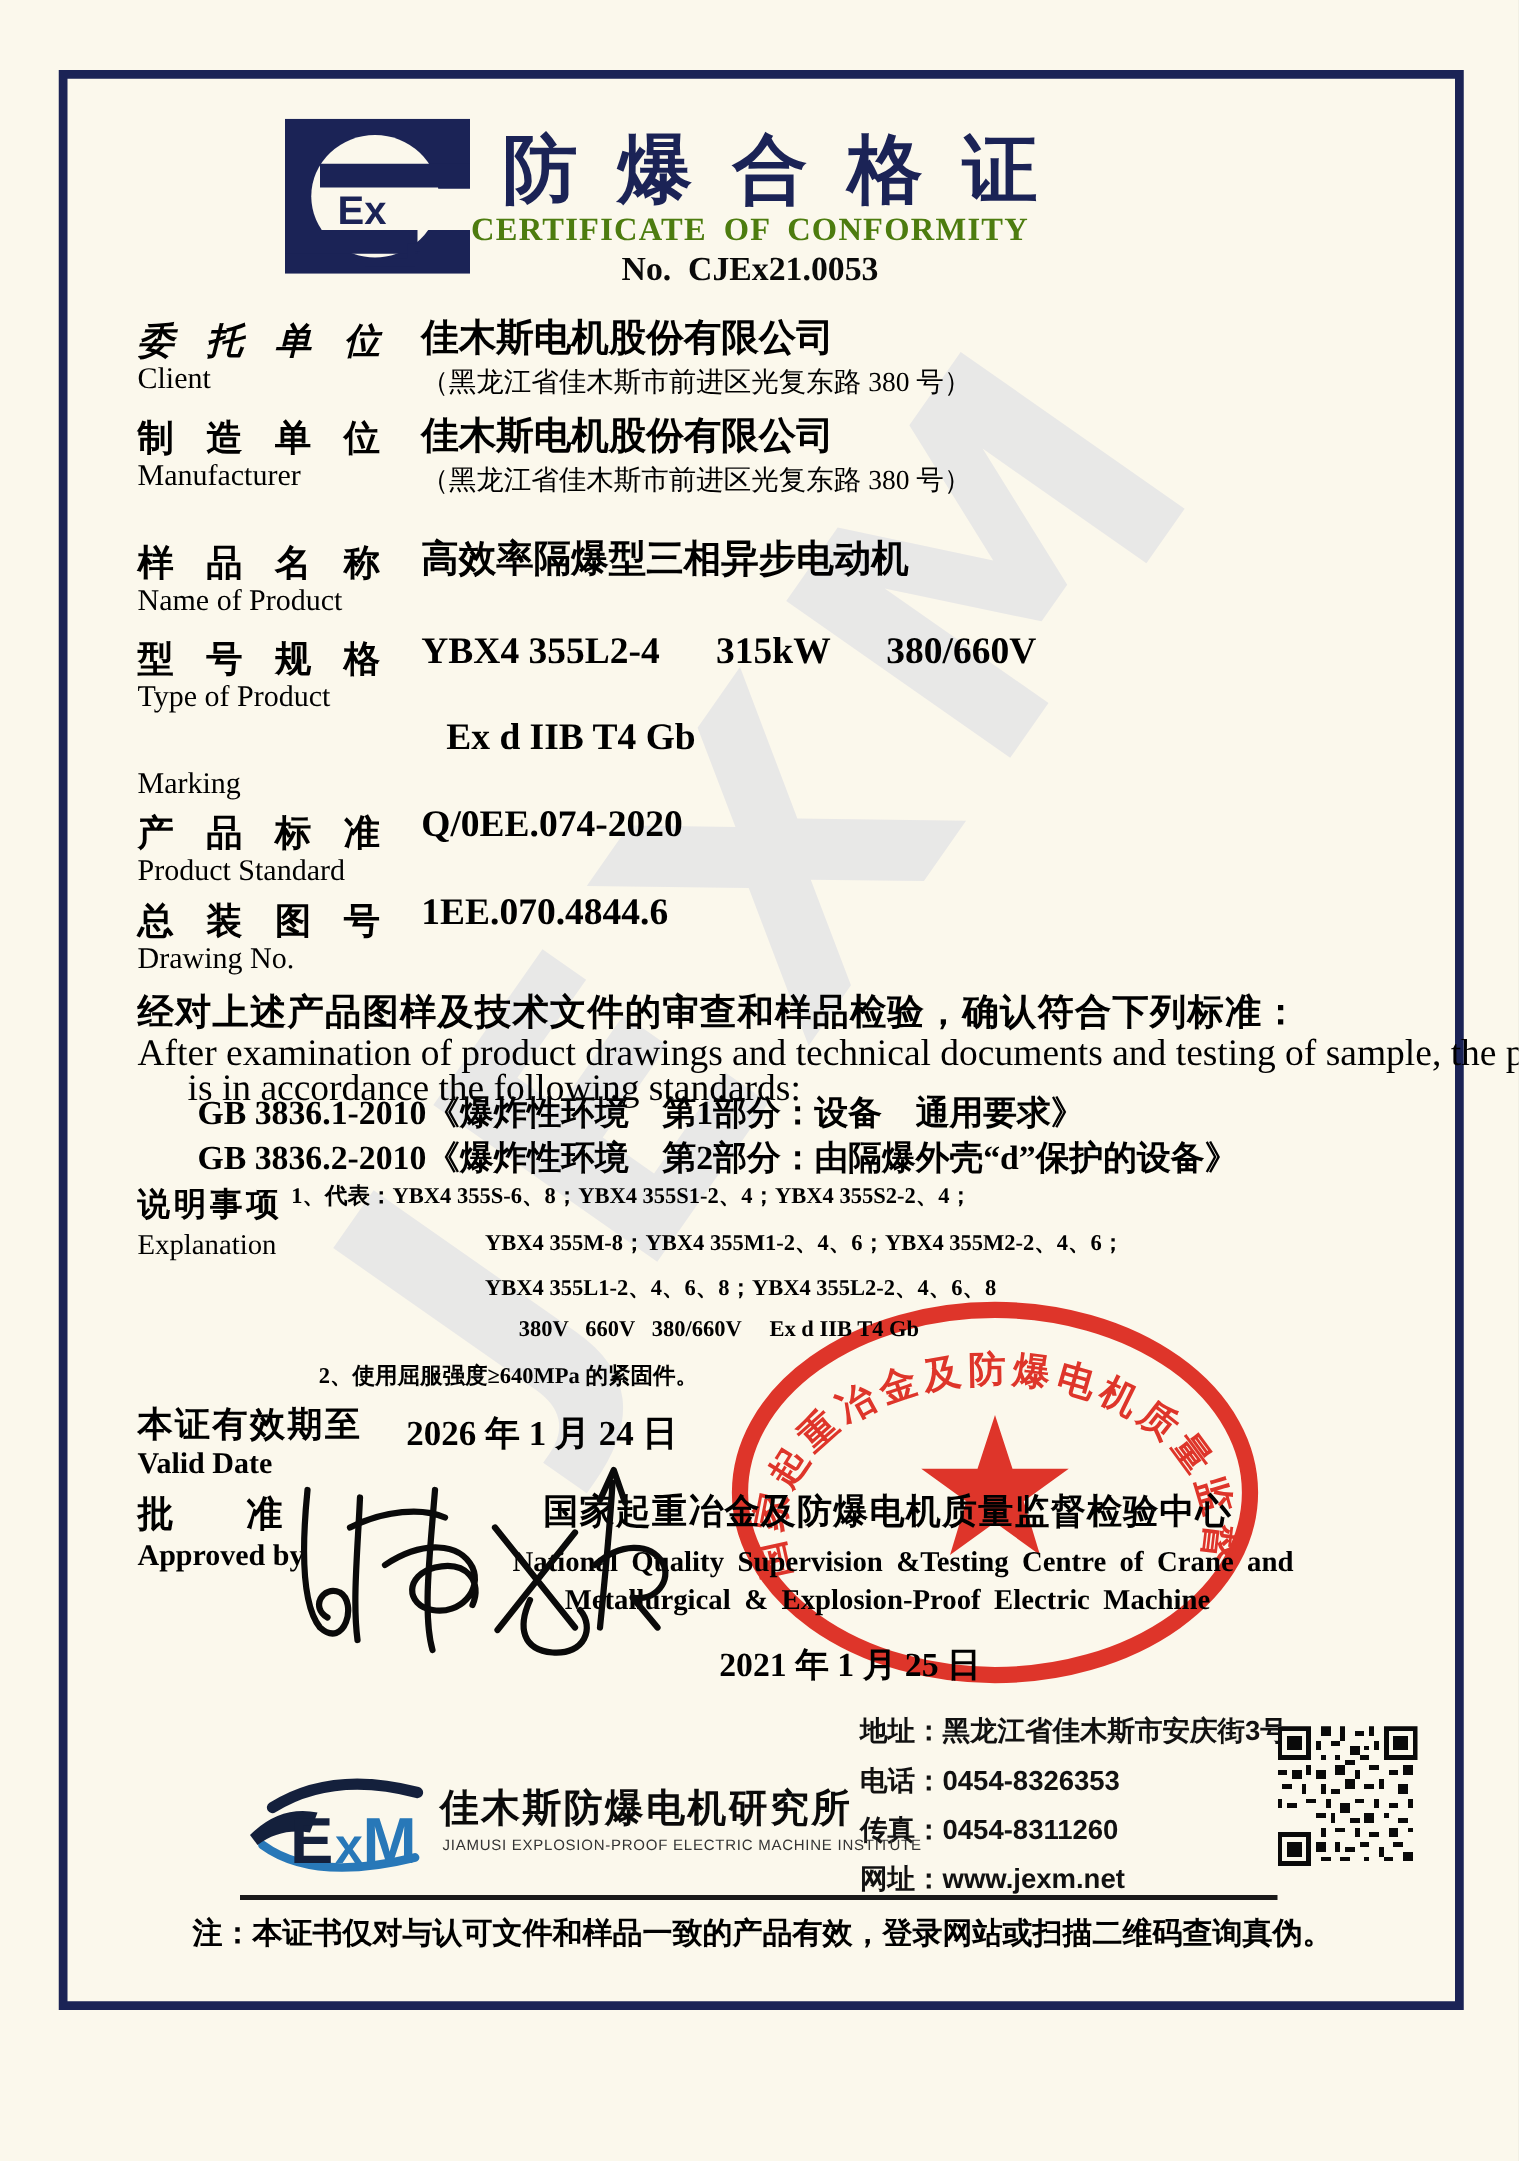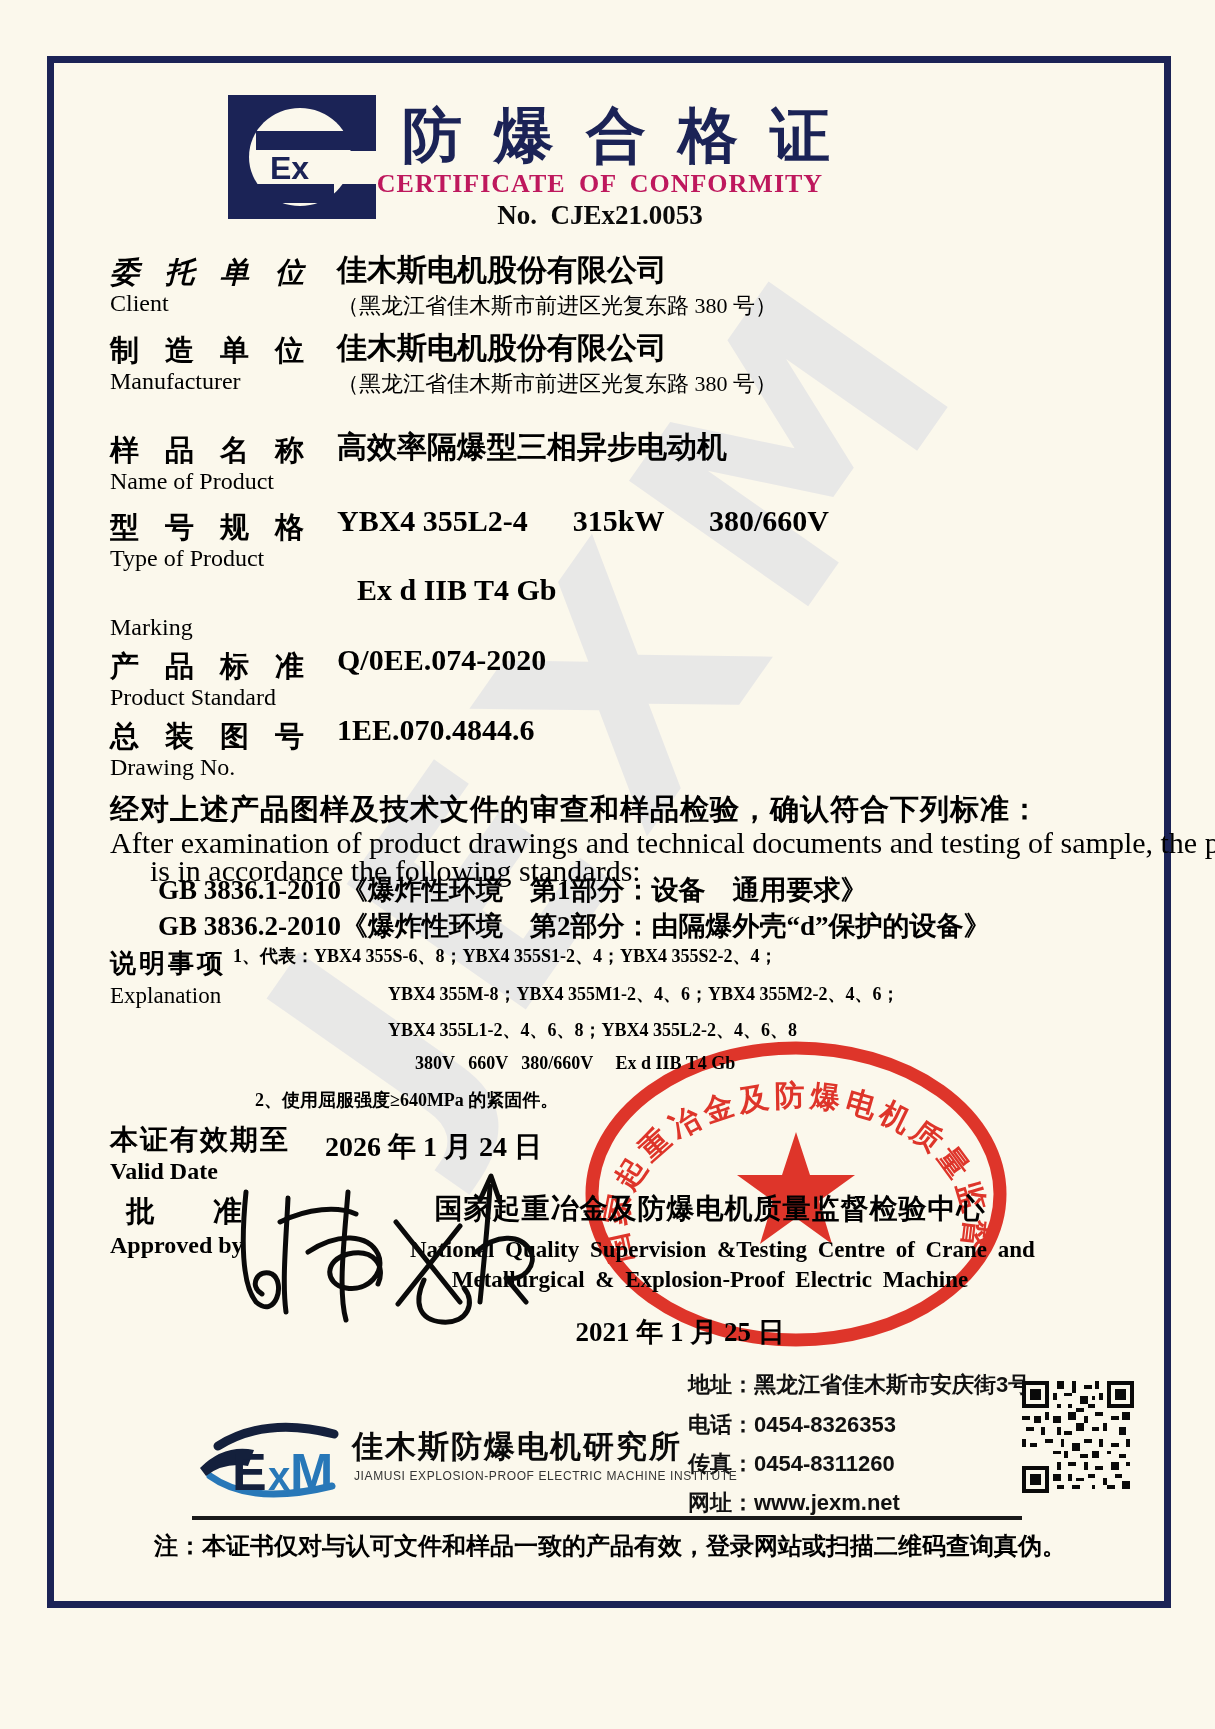--- a/index.html
+++ b/index.html
@@ -22,21 +22,21 @@
     text-align:center;
     font-family:"DejaVu Sans","Liberation Sans",sans-serif;
     font-weight:bold;font-size:300px;letter-spacing:28px;
     color:rgba(128,138,208,0.15);
     transform:rotate(-55deg);
     z-index:0;user-select:none;
   }
   .z{z-index:2;}
   
   .title-cn{left:402px;top:96px;font-size:60px;font-weight:bold;color:#1b2356;letter-spacing:32px;white-space:nowrap;}
-  .title-en{left:330px;top:169px;width:540px;text-align:center;font-size:26px;font-weight:bold;color:#be185d;letter-spacing:1px;word-spacing:6px;white-space:nowrap;}
+  .title-en{left:330px;top:169px;width:540px;text-align:center;font-size:26px;font-weight:bold;color:#4d7c0f;letter-spacing:1px;word-spacing:6px;white-space:nowrap;}
   .cert-no{left:330px;top:200px;width:540px;text-align:center;font-size:27px;font-weight:bold;color:#0a0a0a;white-space:pre;}
   
   .flabel{left:110px;font-size:29px;font-weight:600;letter-spacing:26px;white-space:nowrap;}
   .flabel-en{left:110px;font-size:24px;white-space:nowrap;}
   .fvalue{left:337px;font-size:30px;font-weight:bold;white-space:pre;}
   .fnote{left:337px;font-size:22px;white-space:nowrap;}
   
   .stmt-cn{left:110px;top:790px;font-size:29px;font-weight:bold;letter-spacing:1px;white-space:nowrap;}
   .stmt-en{left:110px;font-size:30px;white-space:nowrap;}
   .std{left:158px;font-size:27px;font-weight:bold;white-space:nowrap;text-align:center;}
@@ -116,21 +116,21 @@
   <div class="abs z expl" style="left:233px;top:944px;">1、代表：YBX4 355S-6、8；YBX4 355S1-2、4；YBX4 355S2-2、4；</div>
   <div class="abs z expl" style="left:388px;top:982px;">YBX4 355M-8；YBX4 355M1-2、4、6；YBX4 355M2-2、4、6；</div>
   <div class="abs z expl" style="left:388px;top:1018px;">YBX4 355L1-2、4、6、8；YBX4 355L2-2、4、6、8</div>
   <div class="abs z expl" style="left:415px;top:1053px;">380V   660V   380/660V     Ex d IIB T4 Gb</div>
   <div class="abs z expl" style="left:255px;top:1088px;">2、使用屈服强度≥640MPa 的紧固件。</div>
 
   <div class="abs z" style="left:110px;top:1121px;font-size:28px;font-weight:600;letter-spacing:2px;">本证有效期至</div>
   <div class="abs z" style="left:110px;top:1158px;font-size:24px;font-weight:bold;">Valid Date</div>
   <div class="abs z" style="left:325px;top:1128px;font-size:28px;font-weight:bold;white-space:pre;">2026 年 1 月 24 日</div>
 
-  <div class="abs z" style="left:110px;top:1192px;font-size:29px;font-weight:600;white-space:pre;margin-left:16px;">批　　准</div>
+  <div class="abs z" style="left:110px;top:1192px;font-size:29px;font-weight:600;white-space:pre;">批　　准</div>
   <div class="abs z" style="left:110px;top:1232px;font-size:24px;font-weight:bold;">Approved by</div>
 
   <svg class="abs signature" width="320" height="180" viewBox="0 0 320 180">
     <g fill="none" stroke="#0a0a0a" stroke-width="5" stroke-linecap="round" stroke-linejoin="round">
       <path d="M18,30 C14,70 12,120 28,140 C48,158 58,120 44,112 C30,106 20,124 34,132"></path>
       <path d="M60,36 C58,80 54,120 58,150"></path>
       <path d="M52,60 C80,46 110,44 128,52"></path>
       <path d="M120,30 C116,80 110,130 118,158"></path>
       <path d="M80,90 C110,70 140,72 150,92 C158,110 140,130 118,126 C96,122 96,98 120,92 C146,86 158,104 150,122"></path>
       <path d="M168,60 L232,140 M232,64 L170,142"></path>

